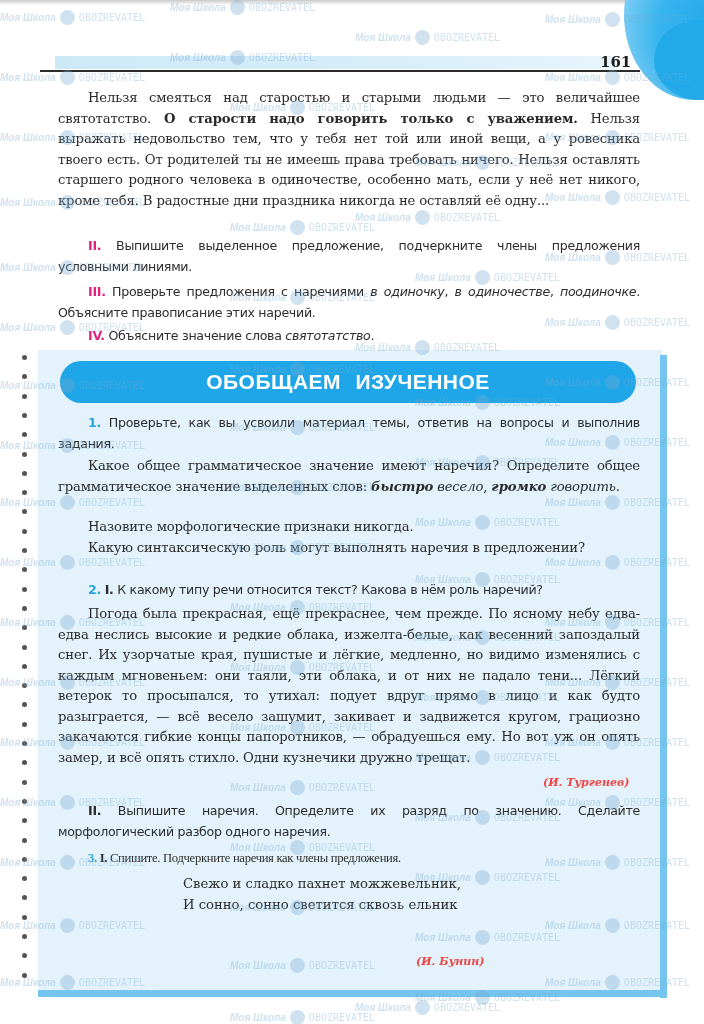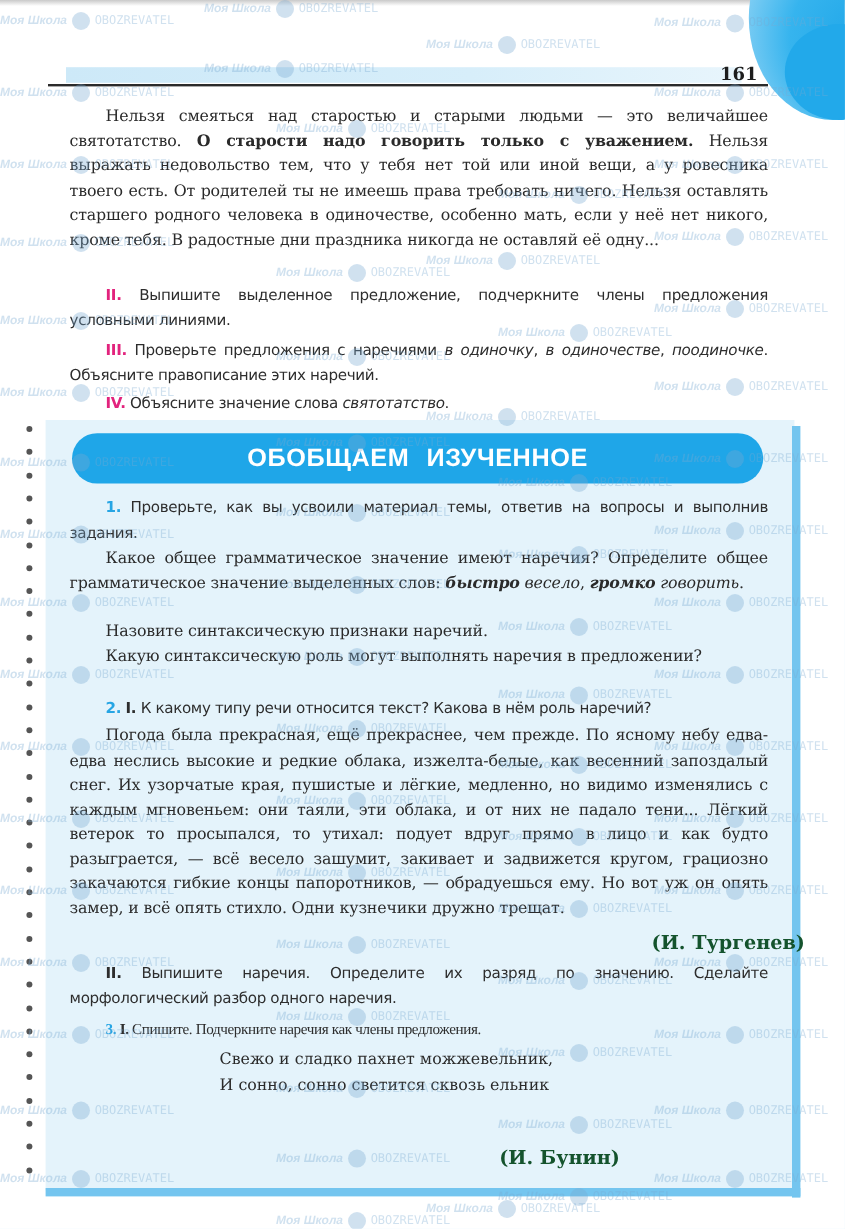--- a/index.html
+++ b/index.html
@@ -58,21 +58,21 @@
   .banner-title {
     font-family: "Liberation Sans", sans-serif; font-weight: bold; font-size: 21px; color: #ffffff; letter-spacing: 0.5px;
     word-spacing: 8px;
   }
   .dots { position: absolute; left: 22px; top: 355px; width: 8px; height: 640px; }
   .dot { position: absolute; left: 0; width: 5px; height: 5px; border-radius: 50%; background: #555; }
 
   .poem { position: absolute; left: 161px; font-family: "DejaVu Serif", serif; font-size: 13.2px; line-height: 20.5px; color: #2a2a2a; }
   .poem .line { display: block; white-space: nowrap; }
   .poem .cont { padding-left: 22px; }
-  .author { position: absolute; font-family: "DejaVu Serif", serif; font-weight: bold; font-size: 16px; color: #14532d; }
+  .author { position: absolute; font-family: "DejaVu Serif", serif; font-style: italic; font-weight: bold; font-size: 11px; color: #ef4444; }
 
   .wm {
     position: absolute; font-family: "Liberation Sans", sans-serif; font-size: 10px; color: rgba(120,170,210,0.35);
     white-space: nowrap; pointer-events: none; display: flex; align-items: center; gap: 4px;
   }
   .wm .ms { font-style: italic; font-weight: bold; }
   .wm .logo { width: 15px; height: 15px; border-radius: 50%; background: rgba(120,170,210,0.35); display: inline-block; }
   .wm .ob { font-family: "DejaVu Sans Mono", monospace; letter-spacing: 0px; font-size: 10px; }
 </style>
 </head>
@@ -145,21 +145,21 @@
 </div>
 
 <div class="sans-para" style="top:413px;">
   <span class="indent"><span class="num">1.</span><span> Проверьте, как вы усвоили материал темы, ответив на вопросы и выполнив задания.</span></span>
 </div>
 
 <div class="serif-para" style="top:456px;">
   <span class="indent"><span>Какое общее грамматическое значение имеют наречия? Определите общее грамматическое значение выделенных слов: </span><b><i>быстро</i></b><i> весело</i><span>, </span><b><i>громко</i></b><i> говорить</i><span>.</span></span>
 </div>
 <div class="serif-para" style="top:517px;">
-  <span class="indent">Назовите синтаксическую признаки наречий.</span>
+  <span class="indent">Назовите морфологические признаки никогда.</span>
 </div>
 <div class="serif-para" style="top:538px;">
   <span class="indent">Какую синтаксическую роль могут выполнять наречия в предложении?</span>
 </div>
 
 <div class="sans-para" style="top:580px;">
   <span class="indent"><span class="num">2.</span> <b>I.</b><span> К какому типу речи относится текст? Какова в нём роль наречий?</span></span>
 </div>
 
 <div class="serif-para" style="top:604px;">

